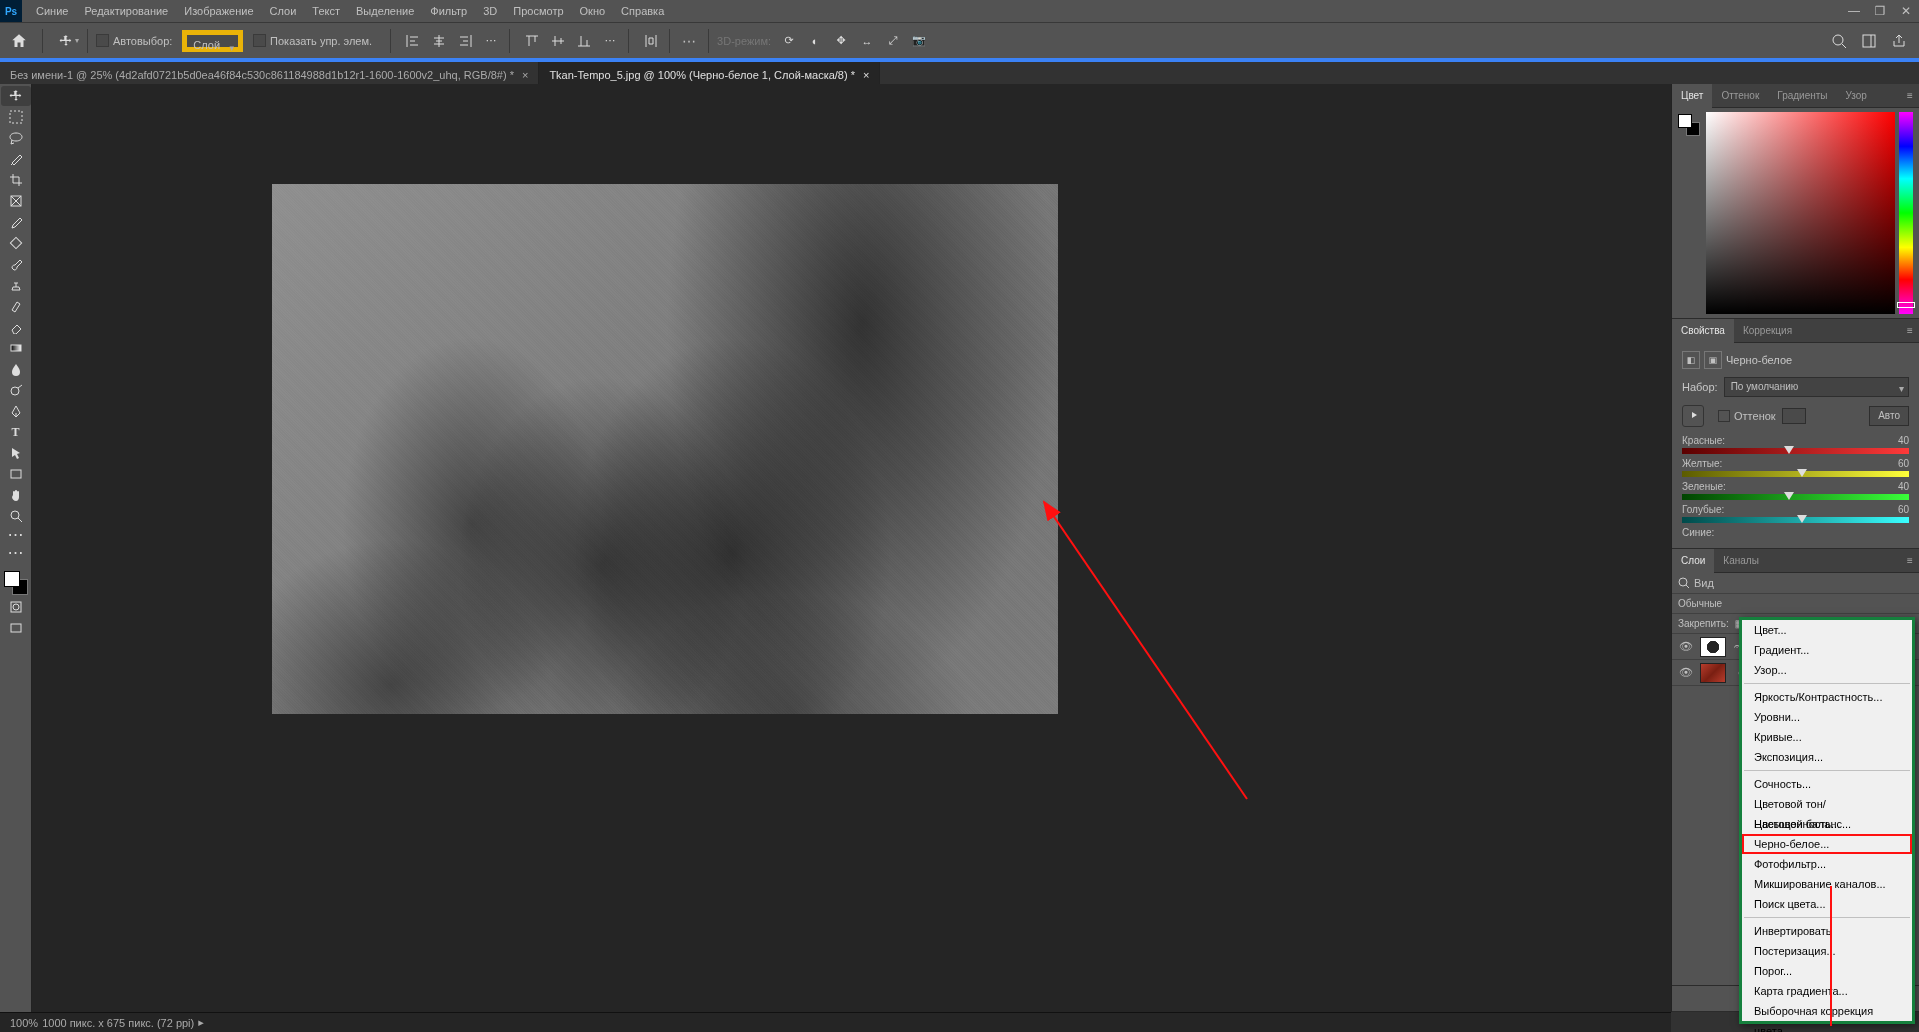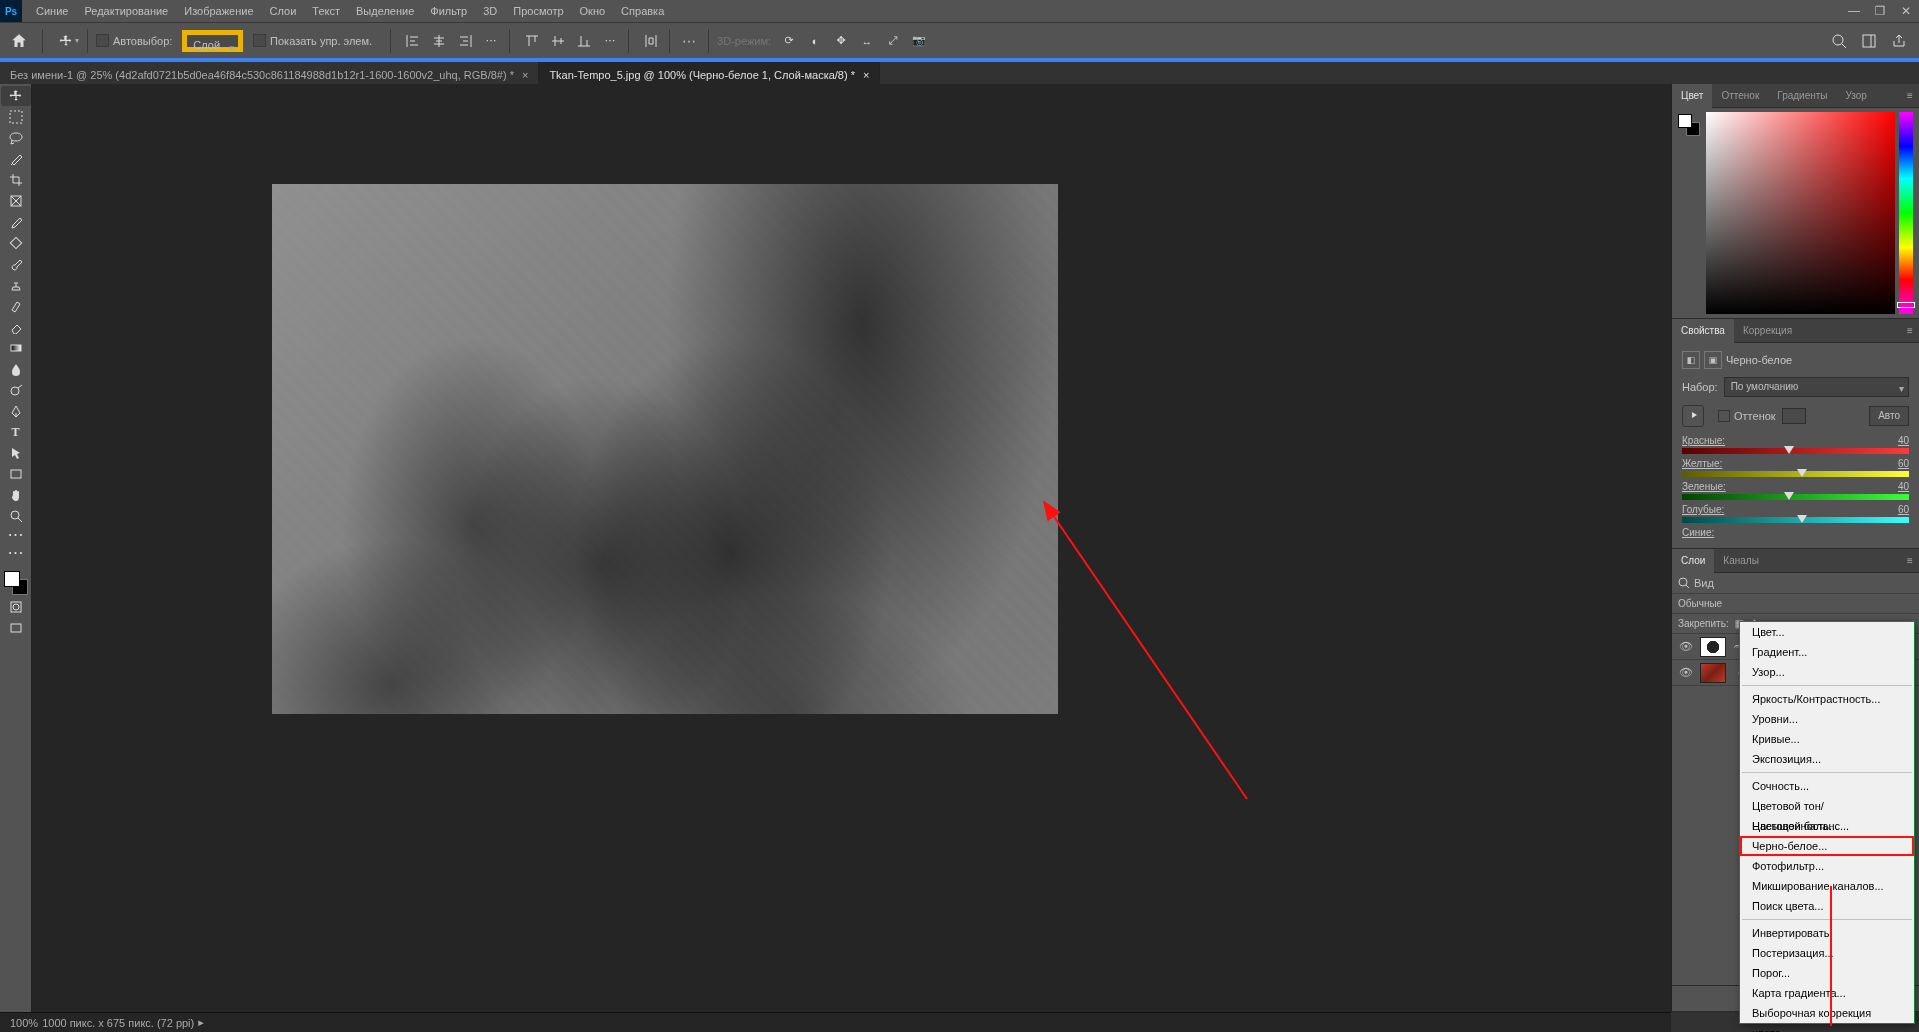--- a/index.html
+++ b/index.html
@@ -85,21 +85,21 @@
 
 .props-body { padding:8px 10px; font-size:11px; }
 .props-body .prow { display:flex; align-items:center; margin-bottom:8px; }
 .props-body .ticon { width:18px; height:18px; border:1px solid #777; margin-right:4px; display:flex; align-items:center; justify-content:center; font-size:9px; }
 .props-body .lbl { color:#c8c8c8; }
 .props-body .dd2 { flex:1; height:20px; background:#434343; border:1px solid #2e2e2e; margin-left:6px; padding:0 6px; line-height:18px; position:relative; font-size:10px;}
 .props-body .dd2::after{content:"▾"; position:absolute; right:4px; top:2px; color:#aaa;}
 .props-body .tint-sw { width:24px; height:16px; border:1px solid #2e2e2e; background:#4a4a4a; margin-left:6px; }
 .props-body .auto-btn { height:20px; padding:0 8px; background:#4a4a4a; border:1px solid #2e2e2e; line-height:18px; margin-left:auto; font-size:10px;}
 .slider { margin-top:4px; }
-.slider .srow { display:flex; justify-content:space-between; font-size:10px; margin-bottom:2px;text-decoration:underline;}
+.slider .srow { display:flex; justify-content:space-between; font-size:10px; margin-bottom:2px;}
 .slider .strack { height:6px; position:relative; }
 .slider .sthumb { position:absolute; top:-2px; width:0;height:0; border-left:5px solid transparent; border-right:5px solid transparent; border-top:8px solid #ddd; transform:translateX(-5px);}
 .slider.red .strack{background:linear-gradient(to right,#5b0000,#ff3a3a);}
 .slider.yellow .strack{background:linear-gradient(to right,#5b5b00,#ffff3a);}
 .slider.green .strack{background:linear-gradient(to right,#004400,#3aff3a);}
 .slider.cyan .strack{background:linear-gradient(to right,#004a4a,#3affff);}
 
 
 .layers-body { font-size:11px; }
 .layers-body .search { display:flex; align-items:center; padding:4px 6px; border-bottom:1px solid #404040;}
@@ -114,21 +114,21 @@
 .layers-body .layer .mask{width:26px;height:20px;border:1px solid #222;background:#fff;}
 .layers-body .lname{margin-left:6px;}
 .layers-body .footicons{display:flex; justify-content:flex-end; gap:4px; padding:3px 6px; border-top:1px solid #2b2b2b; font-size:11px;}
 .layers-body .footicons span{width:18px;text-align:center;}
 .layers-body .footicons span.hl{outline:2px solid #ff1010;}
 
 
 .statusbar { position:absolute; bottom:0; left:0; right:248px; height:20px; background:#252525; border-top:1px solid #111; display:flex; align-items:center; font-size:11px; padding:0 10px; color:#aaa; gap:4px;}
 
 
-.ctx-menu { position:absolute; right:4px; bottom:8px; width:176px; background:#f0f0f0; color:#000; font-size:11px; box-shadow:2px 2px 8px rgba(0,0,0,0.5); border:1px solid #15803d; z-index:50;}
+.ctx-menu { position:absolute; right:4px; bottom:8px; width:176px; background:#f0f0f0; color:#000; font-size:11px; box-shadow:2px 2px 8px rgba(0,0,0,0.5); border:3px solid #15803d; z-index:50;}
 .ctx-menu .mi{height:20px; line-height:20px; padding:0 12px;}
 .ctx-menu .mi.hl{outline:2px solid #ff1010; outline-offset:-2px;}
 .ctx-menu .msep{height:1px; background:#c0c0c0; margin:3px 2px;}
 
 
 svg{display:block;}
 </style>
 </head>
 <body>
 

